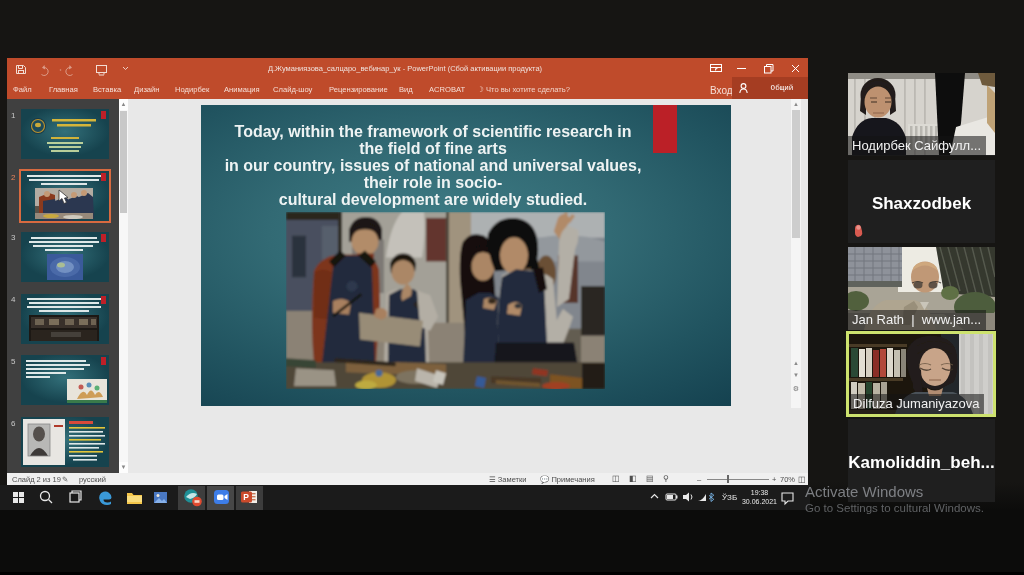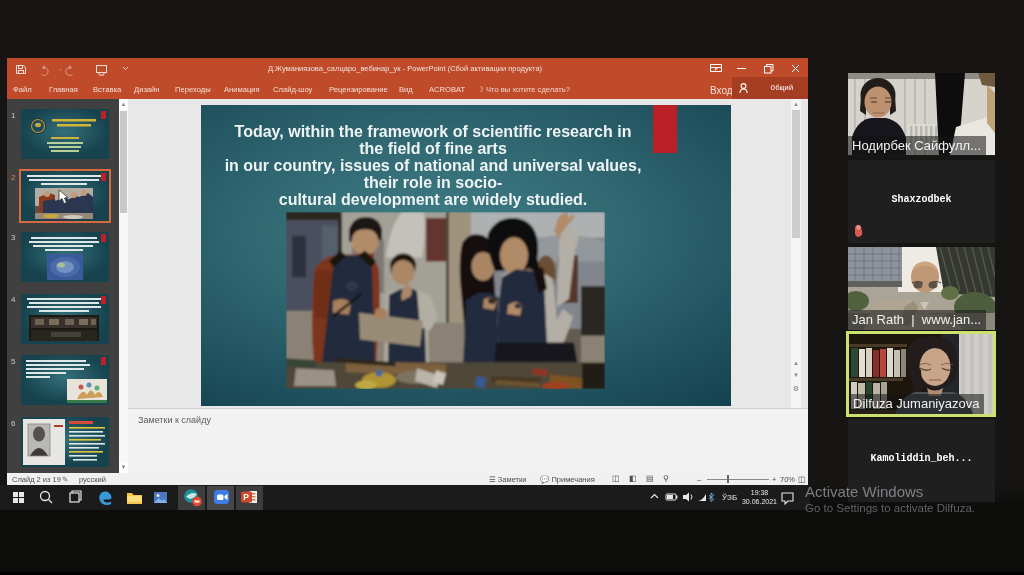--- a/index.html
+++ b/index.html
@@ -42,22 +42,22 @@
 
   
   #taskbar { left:0; top:485px; width:810px; height:25px; background:#1b1b1b; }
   .tbi { position:absolute; top:0; height:25px; }
   .tray { position:absolute; color:#e8e8e8; font-size:9px; top:7px; }
 
   
   .tile { left:848px; width:147px; height:83px; background:#1f1f1f; overflow:hidden; }
   .tname { position:absolute; left:0; bottom:0; background:rgba(20,20,20,0.55); color:#f2f2f2;
            font-size:13px; padding:2px 5px 3px 4px; white-space:nowrap; z-index:5; }
-  .bigname { color:#fff; font-size:10px; font-weight:bold; text-align:center; width:100%; position:absolute;
-             top:50%; margin-top:-8px;font-family:Liberation Mono, monospace; }
+  .bigname { color:#fff; font-size:17px; font-weight:bold; text-align:center; width:100%; position:absolute;
+             top:50%; margin-top:-8px; }
 
   
   #wm1 { left:805px; top:483px; color:rgba(150,153,158,0.8); font-size:15px; }
   #wm2 { left:805px; top:502px; color:rgba(140,143,148,0.65); font-size:11.5px; }
 </style>
 </head>
 <body>
 <div id="screen">
 
   <div class="abs" id="ppt">
@@ -93,21 +93,21 @@
             <path d="M61.5,8.5 l0,-2 l6.5,0 l0,6.5 l-2,0"></path>
           <path d="M87,7 l7,7 M94,7 l-7,7"></path>
         </g>
       </svg>
     </div>
     <div class="abs" id="tabsrow">
       <div class="abs tab" style="left:6px;">Файл</div>
       <div class="abs tab" style="left:42px;">Главная</div>
       <div class="abs tab" style="left:86px;">Вставка</div>
       <div class="abs tab" style="left:127px;">Дизайн</div>
-      <div class="abs tab" style="left:168px;">Переходы</div>
+      <div class="abs tab" style="left:168px;">Нодирбек</div>
       <div class="abs tab" style="left:217px;">Анимация</div>
       <div class="abs tab" style="left:266px;">Слайд-шоу</div>
       <div class="abs tab" style="left:322px;">Рецензирование</div>
       <div class="abs tab" style="left:392px;">Вид</div>
       <div class="abs tab" style="left:422px;">ACROBAT</div>
       <div class="abs tab" style="left:470px;">☽</div>
       <div class="abs tab" style="left:479px;opacity:.92;">Что вы хотите сделать?</div>
       <div class="abs" id="vhod">Вход</div>
       <div class="abs" id="sharebtn"><svg style="position:absolute;left:7px;top:6px;" width="9" height="10" viewBox="0 0 9 10">
             <circle cx="4.5" cy="3" r="2.4" fill="none" stroke="#fff" stroke-width="1.1"></circle>
@@ -341,23 +341,20 @@
         <path d="M210,170 l44,3 l0,4 l-44,-3 z" fill="#7a5c34"></path>
         <path d="M247,158 l15,2 l-1,6 l-15,-2 z" fill="#a03a28"></path>
         <path d="M264,164 l32,4 l0,11 l-32,0 z" fill="#8a5a28"></path>
         <rect x="296" y="153" width="23" height="26" fill="#241f18"></rect>
         <ellipse cx="270" cy="176" rx="14" ry="4" fill="#b04428"></ellipse>
         <rect width="319" height="179" fill="#14100c" opacity="0.1"></rect>
         </g>
       </svg></div>
     </div>
 
-    <div class="abs" id="notespanel">
-        <span>Заметки к слайду</span>
-      </div>
     <div class="abs" id="vscroll">
       <div style="position:absolute;top:0;left:0;width:10px;height:10px;color:#8a8a8a;font-size:6px;text-align:center;line-height:10px;">▲</div>
       <div style="position:absolute;top:11px;left:1px;width:8px;height:128px;background:#cdcdcd;"></div>
       <div style="position:absolute;bottom:40px;left:0;width:10px;height:10px;color:#8a8a8a;font-size:6px;text-align:center;line-height:10px;">▲</div>
       <div style="position:absolute;bottom:28px;left:0;width:10px;height:10px;color:#8a8a8a;font-size:6px;text-align:center;line-height:10px;">▼</div>
       <div style="position:absolute;bottom:14px;left:1px;width:8px;height:10px;color:#777;font-size:7px;text-align:center;line-height:10px;">⚙</div>
     </div>
 
     <div class="abs" id="statusbar">
       <div style="left:5px;">Слайд 2 из 19</div>
@@ -587,14 +584,14 @@
       <path d="M78,54 q8,5 16,0 l-2,8 l-12,0 z" fill="#b08c72"></path>
       </g>
     </svg>
     <div class="tname">Dilfuza Jumaniyazova</div>
   </div>
   <div class="abs tile" style="top:419px;" id="tile5">
     <div class="bigname">Kamoliddin_beh...</div>
   </div>
 
   <div class="abs" id="wm1">Activate Windows</div>
-  <div class="abs" id="wm2">Go to Settings to activate Dilfuza.</div>
+  <div class="abs" id="wm2">Go to Settings to cultural Windows.</div>
 </div>
 
 </body></html>

